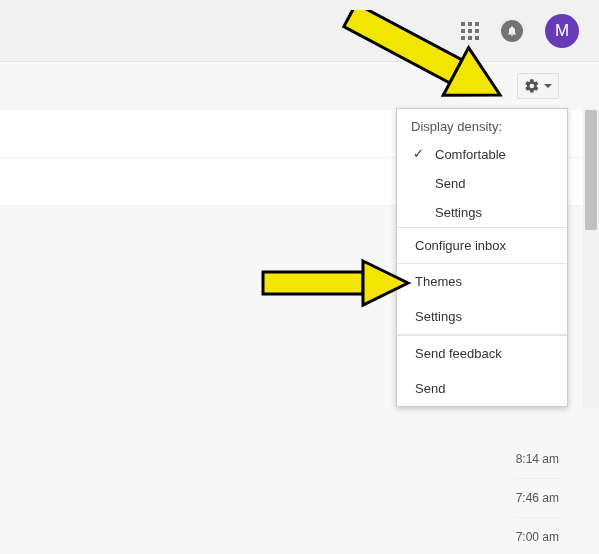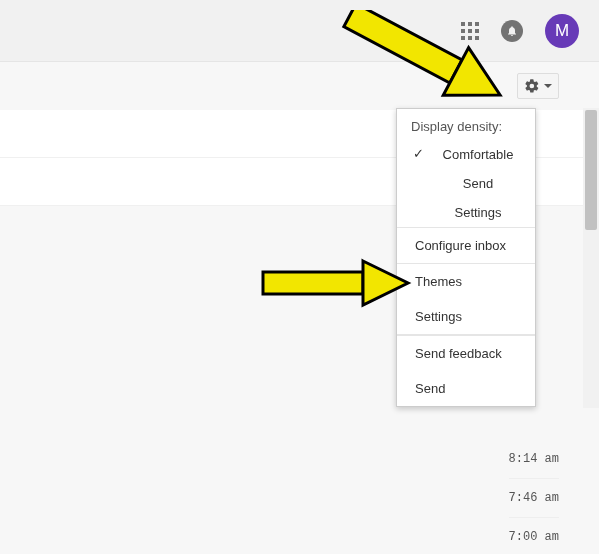--- a/index.html
+++ b/index.html
@@ -71,57 +71,56 @@
     border-bottom:1px solid #f0f0f0;
     background:#fff;
   }
   .rowstripe.last { border-bottom:none; background:#f7f7f7; height:52px;}
   .bottom-area { background:#f7f7f7; height:300px;}
   
   .dropdown {
     position:absolute;
     top: 108px;
     left: 396px;
-    width: 140px;
+    width: 172px;
     background:#fff;
     border:1px solid #ccc;
     box-shadow: 0 2px 6px rgba(0,0,0,0.2);
     font-size: 13px;
     color:#333;
     z-index:10;
   }
   .dd-header {
     padding: 10px 14px 6px 14px;
     color:#555;
   }
   .dd-item {
     padding: 7px 14px 7px 38px;
     position:relative;
     cursor:pointer;
-    text-align:center;
   }
   .dd-item.checked::before {
     content:"✓";
     position:absolute;
     left: 16px;
     top: 6px;
     color:#333;
   }
   .dd-sep { border-top:1px solid #e5e5e5; }
   .dd-plain { padding: 10px 14px 10px 18px; cursor:pointer;}
   
   .timestamps {
     position:absolute;
     right: 40px;
     top: 440px;
     font-size:12px;
     color:#555;
     text-align:right;
   }
-  .timestamps div { padding: 12px 0; border-top:1px solid #eee;font-family:Liberation Mono, monospace;}
+  .timestamps div { padding: 12px 0; border-top:1px solid #eee;}
   .timestamps div:first-child{border-top:none;}
   
   .scrollbar {
     position:absolute;
     right:0; top:108px;
     width:16px; height:300px;
     background:#f1f1f1;
   }
   .scroll-thumb {
     width:12px; margin:0 2px;

